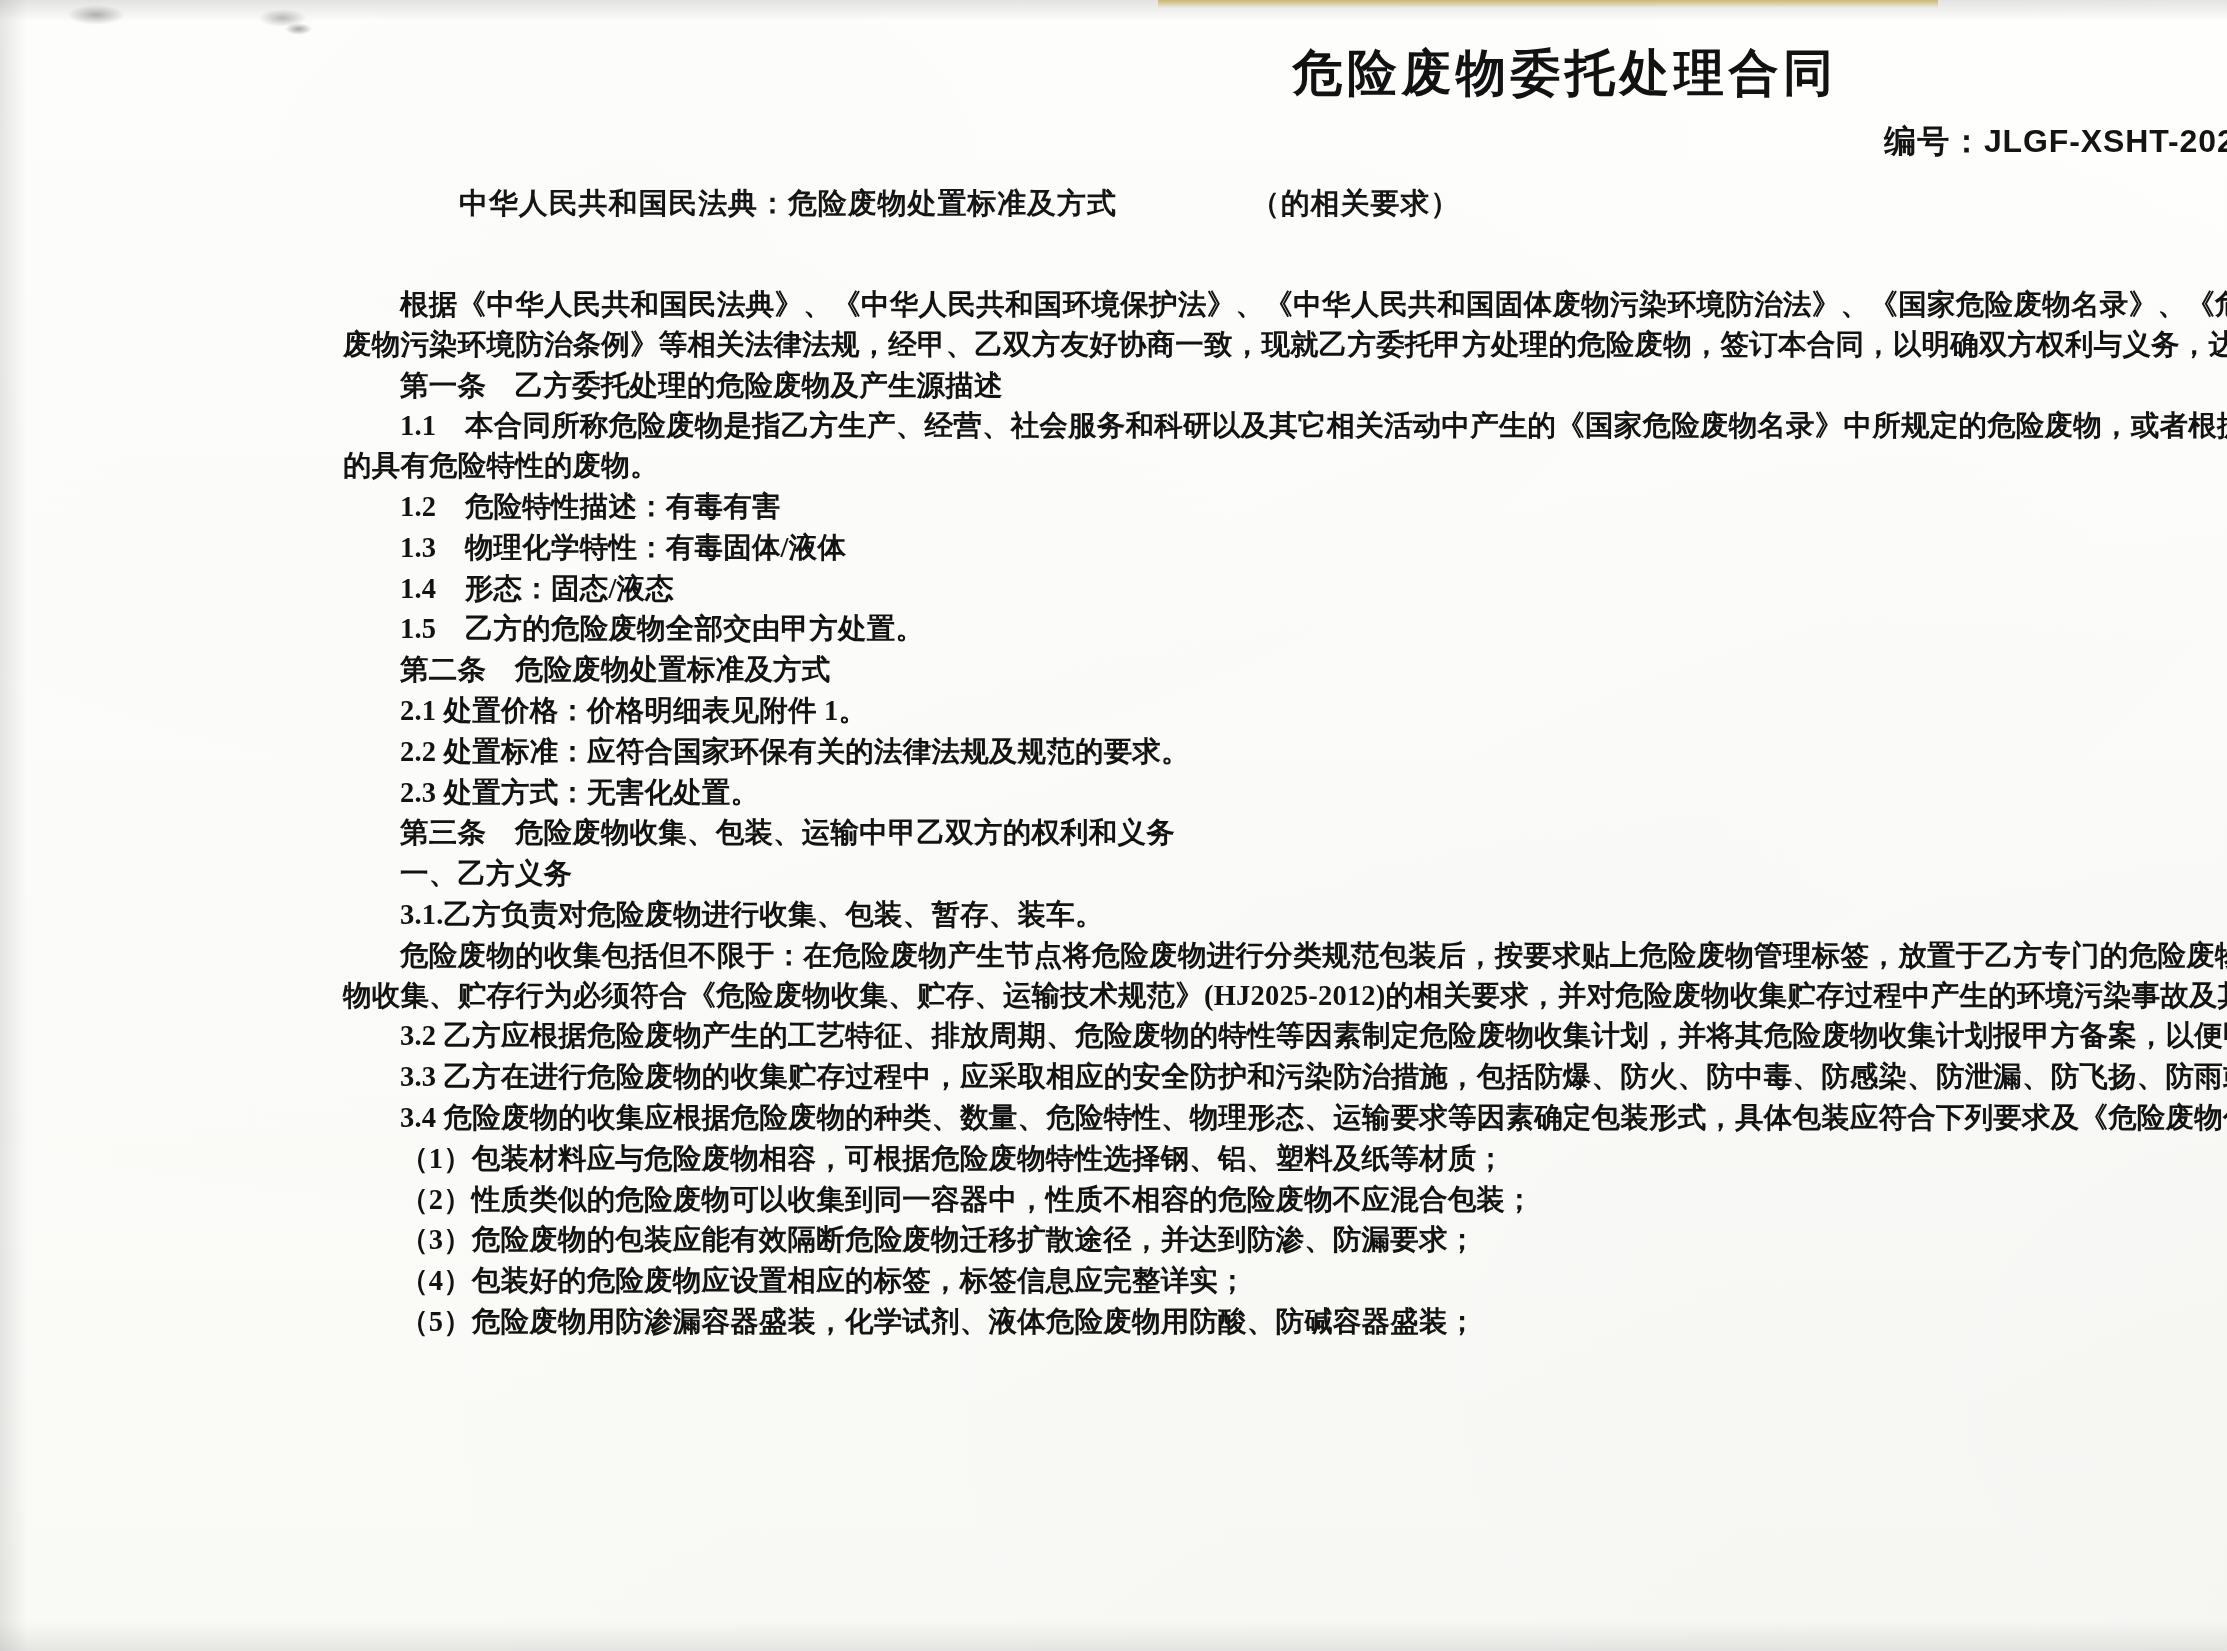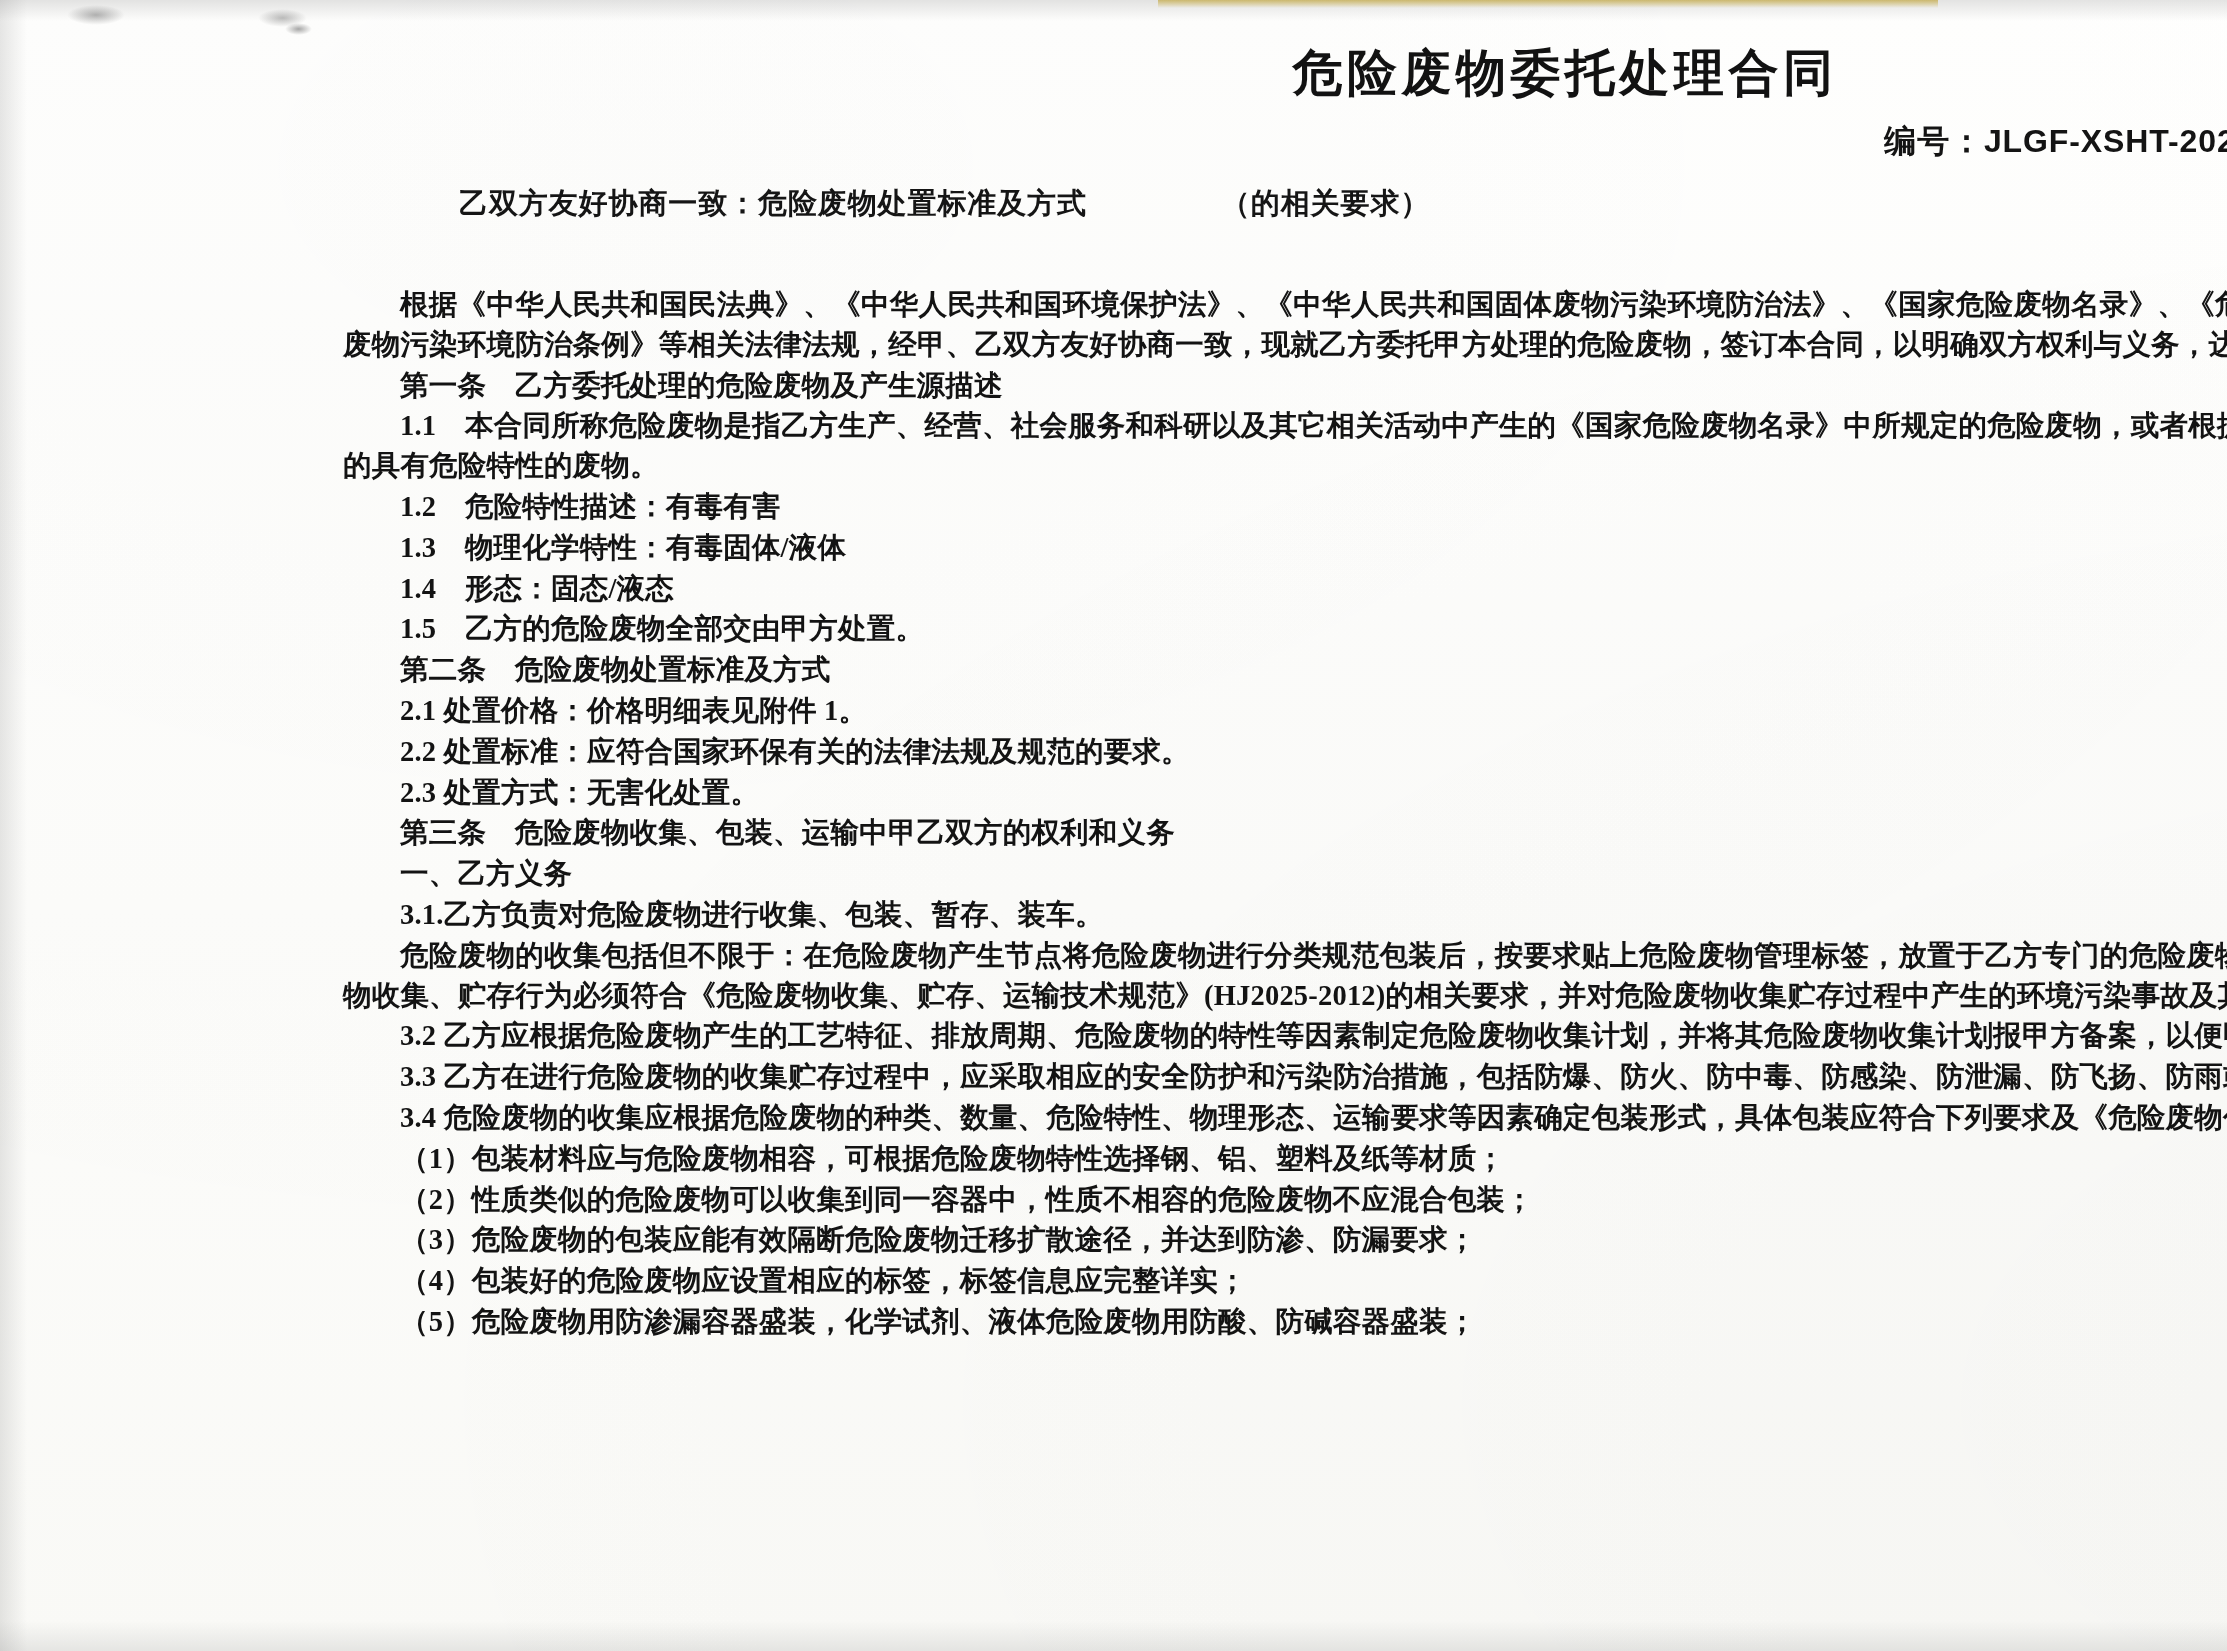--- a/index.html
+++ b/index.html
@@ -149,21 +149,21 @@
   <div class="smudge-c"></div>
 
   <div class="doc-title">危险废物委托处理合同</div>
 
   <div class="contract-no">
     <span>编号：</span><span class="num">JLGF-XSHT-202</span>
   </div>
 
   <div class="party-block">
     <span class="party-row">
-      <span>乙双方友好协商一致：</span><span>危险废物处置标准及方式</span><span class="party-alias">（的相关要求）</span>
+      <span>中华人民共和国民法典：</span><span>危险废物处置标准及方式</span><span class="party-alias">（的相关要求）</span>
     </span>
   </div>
 
   <div class="body-text">
     <p class="p indent2">根据《中华人民共和国民法典》、《中华人民共和国环境保护法》、《中华人民共和国固体废物污染环境防治法》、《国家危险废物名录》、《危险废物转移联单管理办法》以及《吉林省危险废物污染环境防治条例》等相关法律法规，经甲、乙双方友好协商一致，现就乙方委托甲方处理的危险废物，签订本合同，以明确双方权利与义务，达成以下条款，共同遵守：</p>
 
     <p class="p indent-sec">第一条　乙方委托处理的危险废物及产生源描述</p>
     <p class="p indent2">1.1　本合同所称危险废物是指乙方生产、经营、社会服务和科研以及其它相关活动中产生的《国家危险废物名录》中所规定的危险废物，或者根据国家规定的危险废物鉴别标准和鉴别方法判定的具有危险特性的废物。</p>
     <p class="p indent-item">1.2　危险特性描述：有毒有害</p>
     <p class="p indent-item">1.3　物理化学特性：有毒固体/液体</p>

